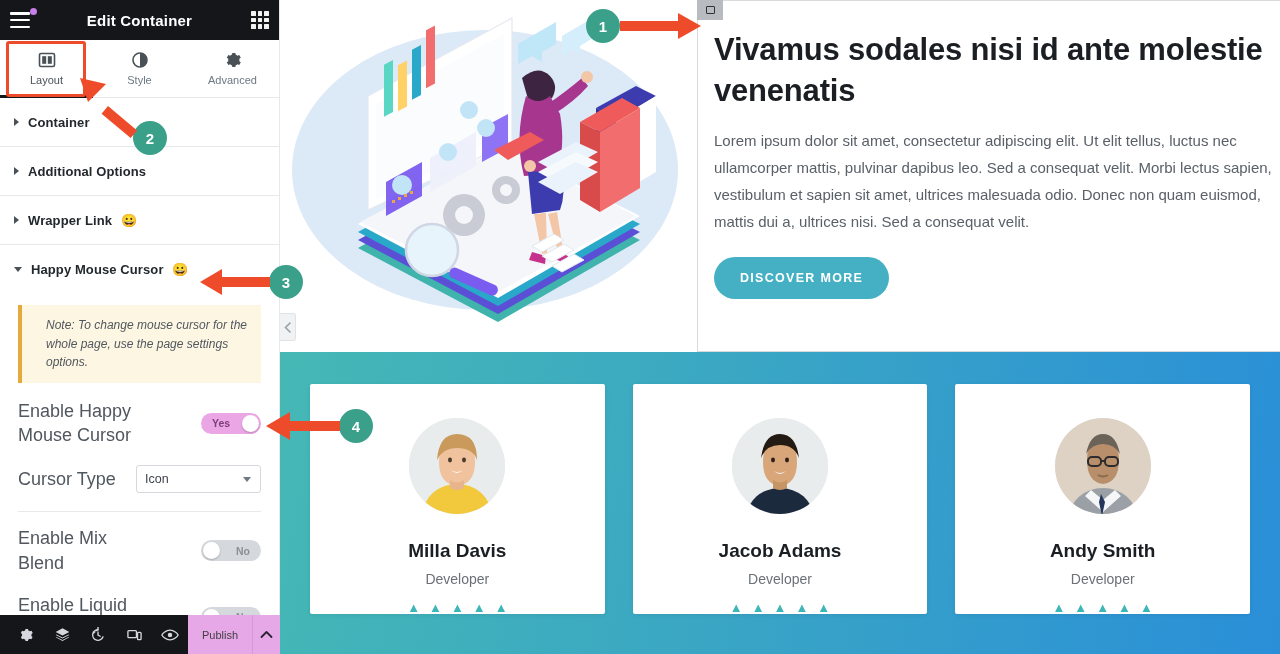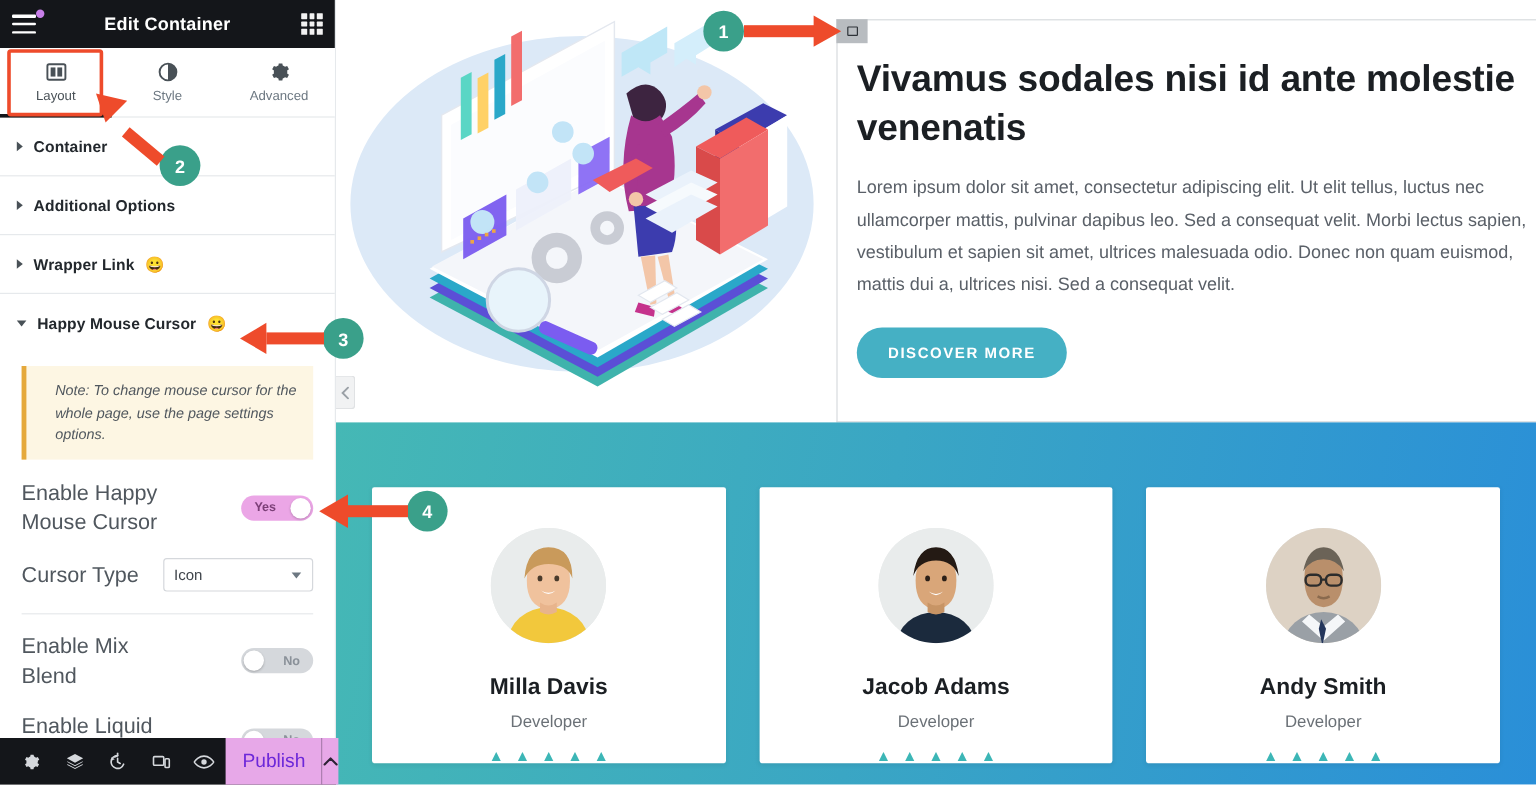--- a/index.html
+++ b/index.html
@@ -126,21 +126,21 @@
   }
   .fbtns { display: flex; align-items: center; gap: 0; padding-left: 8px; flex: 1; }
   .fbtn {
     width: 36px; height: 39px; display: flex; align-items: center; justify-content: center;
     cursor: pointer; color: #d5d8dc;
   }
   .publish {
     background: #e7a8e8; height: 39px; display: flex; align-items: center;
     padding: 0 14px; cursor: pointer;
   }
-  .publish span { font-size: 16px; color: #6d28d9; font-weight: 400; }
+  .publish span { font-size: 11px; color: #404040; font-weight: 400; }
   .pub-up {
     width: 39px; height: 39px; background: #e7a8e8; display: flex;
     align-items: center; justify-content: center; cursor: pointer;
     border-left: 1px solid rgba(0,0,0,.08);
   }
 
   
   .canvas {
     position: absolute; left: 280px; top: 0; width: 1000px; height: 654px;
     background: #fff; overflow: hidden;
@@ -149,21 +149,21 @@
     position: absolute; left: 0px; top: 313px; width: 16px; height: 28px;
     background: #f1f2f3; border: 1px solid #e0e2e4; border-left: none;
     border-radius: 0 3px 3px 0; display: flex; align-items: center;
     justify-content: center; z-index: 12; cursor: pointer;
   }
 
   .hero { position: relative; height: 352px; display: flex; }
   .hero-art { width: 417px; height: 352px; position: relative; flex: none; }
   .hero-text {
     flex: 1; border: 1px solid #d8dbde; border-right: none;
-    padding: 28px 8px 24px 16px; position: relative; background: #fff; margin-top: 16px;
+    padding: 28px 8px 24px 16px; position: relative; background: #fff;
   }
   .sel-handle {
     position: absolute; left: -1px; top: -1px; width: 26px; height: 20px;
     background: #b8bcc0; display: flex; align-items: center; justify-content: center;
   }
   .sel-handle i {
     width: 9px; height: 8px; border: 1.6px solid #2e3338; border-radius: 1px; display: block;
   }
   .hero-h1 {
     font-size: 31px; line-height: 1.33; font-weight: 700; color: #1b1f23;
@@ -175,21 +175,21 @@
   }
   .cta {
     display: inline-flex; align-items: center; justify-content: center;
     height: 42px; padding: 0 26px; border-radius: 21px; background: #45b0c4;
     color: #fff; font-size: 12.5px; font-weight: 700; letter-spacing: 1.3px;
     cursor: pointer; border: none;
   }
 
   .band {
     height: 302px; background: linear-gradient(100deg, #45b8b5 0%, #3aa6c4 45%, #2a8fd8 100%);
-    position: relative; padding-top: 54px;
+    position: relative; padding-top: 32px;
   }
   .cards { display: flex; gap: 28px; padding: 0 30px; }
   .card {
     flex: 1; background: #fff; border-radius: 2px;
     padding: 34px 16px 0; text-align: center;
     box-shadow: 0 1px 4px rgba(0,0,0,.08);
   }
   .avatar {
     width: 96px; height: 96px; border-radius: 50%; margin: 0 auto 26px;
     overflow: hidden; background: #e8eaea; position: relative;

